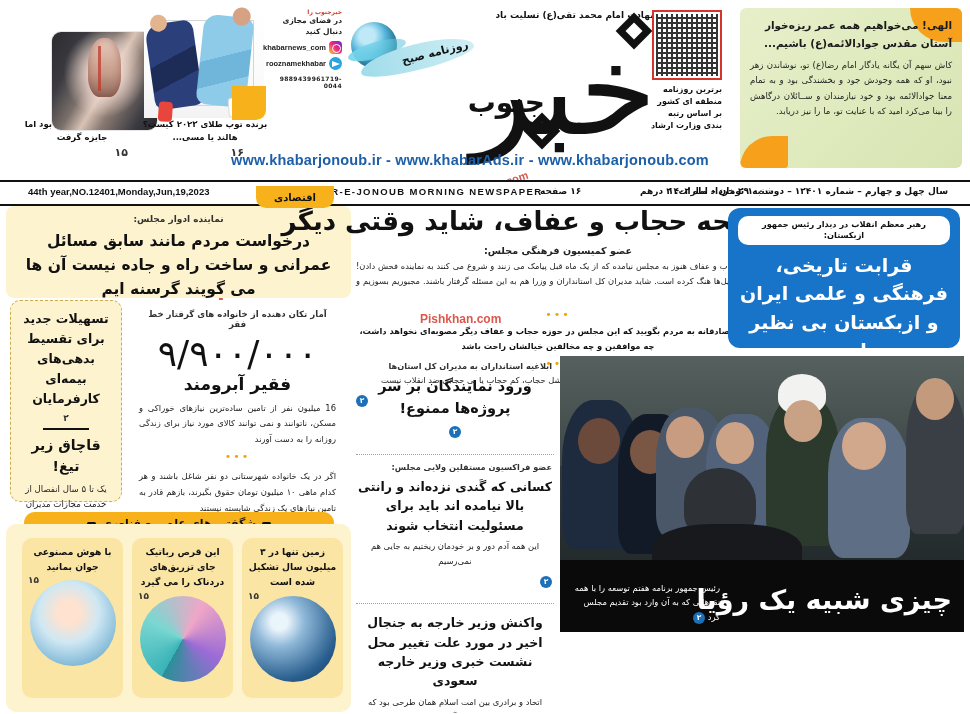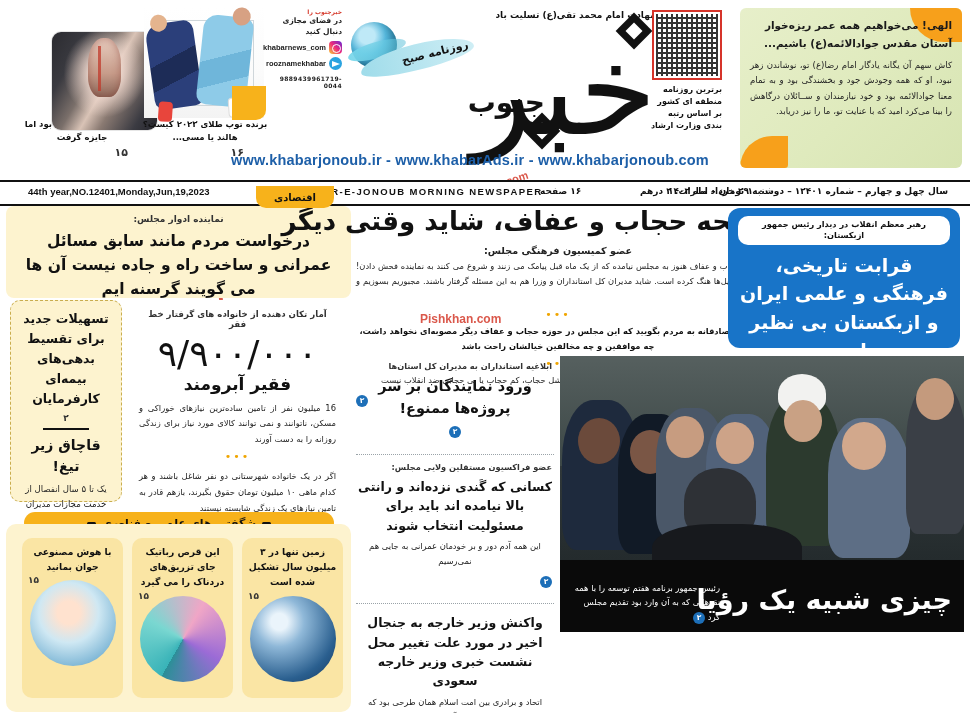--- a/index.html
+++ b/index.html
@@ -426,21 +426,21 @@
       <div class="cc-item">
         <div class="cc-kick">ابلاغیه استانداران به مدیران کل استان‌ها</div>
         <div class="cc-head">ورود نمایندگان بر سر پروژه‌ها ممنوع!</div>
         <div style="text-align:center;margin-top:2px;"><span class="bpg">۲</span></div>
       </div>
       <div class="cc-sep"></div>
 
       <div class="cc-item">
         <div class="cc-kick">عضو فراکسیون مستقلین ولایی مجلس:</div>
         <div class="cc-head-sm">کسانی که گَندی نزده‌اند و رانتی بالا نیامده اند باید برای مسئولیت انتخاب شوند</div>
-        <div class="cc-body">این همه آدم دور و بر خودمان عمرانی به جایی هم نمی‌رسیم</div>
+        <div class="cc-body">این همه آدم دور و بر خودمان ریختیم به جایی هم نمی‌رسیم</div>
         <div style="text-align:right;margin-top:2px;"><span class="bpg">۲</span></div>
       </div>
       <div class="cc-sep"></div>
 
       <div class="cc-item">
         <div class="cc-head-sm">واکنش وزیر خارجه به جنجال اخیر در مورد علت تغییر محل نشست خبری وزیر خارجه سعودی</div>
         <div class="cc-body">اتحاد و برادری بین امت اسلام همان طرحی بود که سردار دل‌ها برای آن ۳۰ سال نخوابید</div>
 
       </div>
 

